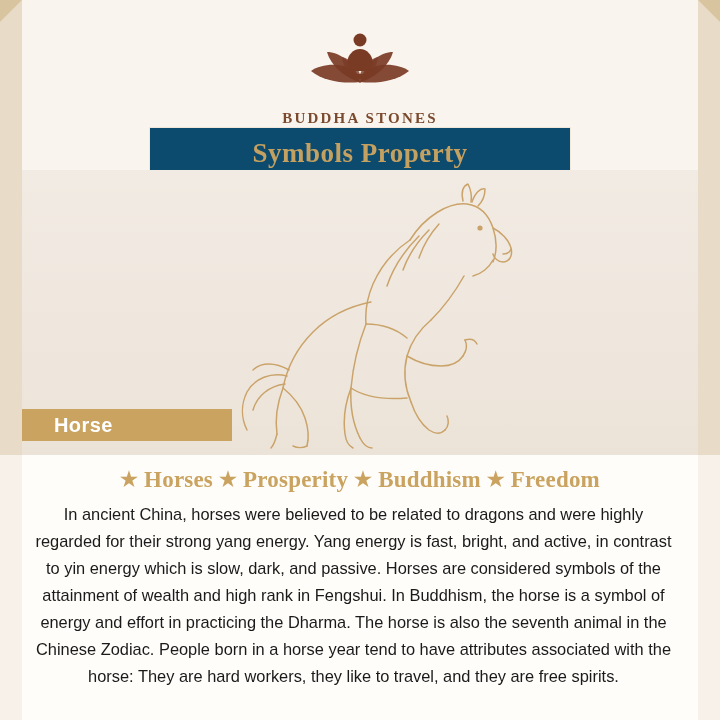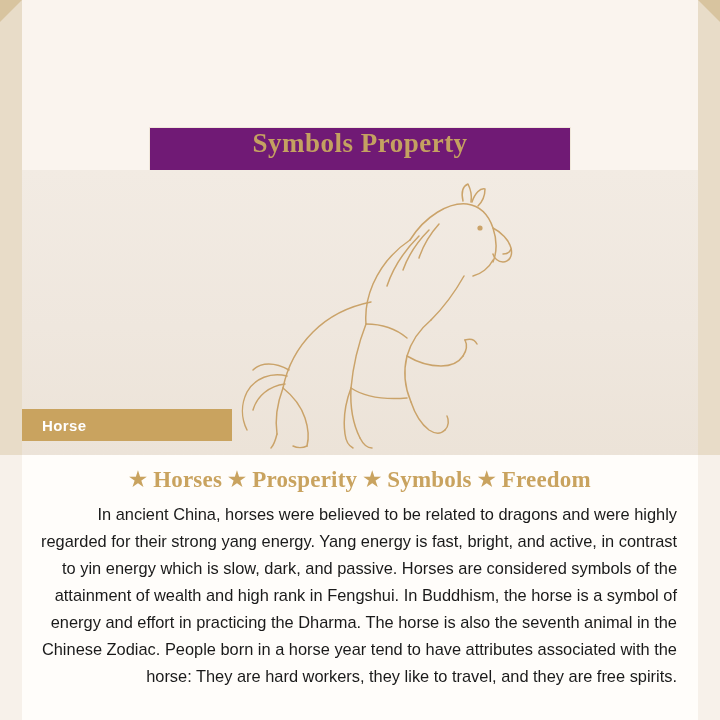--- a/index.html
+++ b/index.html
@@ -79,23 +79,23 @@
     font-weight: bold;
     color: #7a4a2e;
     font-family: "Liberation Serif", serif;
   }
 
   
   .title-banner {
     position: absolute;
     left: 150px; top: 128px;
     width: 420px; height: 50px;
-    background: #701a75;
+    background: #0c4a6e;
     display: flex;
-    align-items: flex-start;
+    align-items: center;
     justify-content: center;
     box-shadow: 0 0 0 1px rgba(220,205,180,.35);
   }
   .title-banner .title {
     font-family: "Liberation Serif", serif;
     font-weight: bold;
     font-size: 27px;
     color: #c4a161;
     letter-spacing: .5px;
   }
@@ -120,22 +120,22 @@
     left: 22px; top: 409px;
     height: 32px;
     width: 210px;
     background: #c9a35f;
     display: flex;
     align-items: center;
   }
   .label-tab .tab-text {
     color: #ffffff;
     font-weight: bold;
-    font-size: 15px;
-    padding-left: 20px;
+    font-size: 20px;
+    padding-left: 32px;
     letter-spacing: .4px;
   }
   .label-tab-notch {
     position: absolute;
     left: 190px; top: 409px;
     width: 0; height: 0;
     border-top: 32px solid #c9a35f;
     border-right: 26px solid transparent;
   }
 
@@ -160,35 +160,57 @@
     color: #c9a35f;
     font-size: 20px;
     vertical-align: 1px;
   }
   .paragraph {
     margin: 8px 0 0 0;
     padding: 0 21px 0 8px;
     font-size: 16.4px;
     line-height: 27px;
     color: #1a1a1a;
-    text-align: right;
+    text-align: center;
   }
 </style>
 </head>
 <body>
 
 <div class="page">
 
   <div class="frame-top"></div>
   <div class="frame-top-inner"></div>
   <div class="frame-left-band"></div>
   <div class="frame-right-band"></div>
   <div class="bevel-tl"></div>
   <div class="bevel-tr"></div>
 
+  <div class="logo-wrap">
+    <div class="logo-mark">
+      <svg width="150" height="74" viewBox="0 0 150 74">
+        <g fill="#7a3b25">
+
+          <path d="M75 56 C58 58 38 55 26 45 C36 38 55 36 68 44 Z" opacity="0.92"></path>
+          <path d="M75 56 C60 52 46 40 42 26 C54 26 68 36 73 50 Z" opacity="0.92"></path>
+
+          <path d="M75 56 C92 58 112 55 124 45 C114 38 95 36 82 44 Z" opacity="0.92"></path>
+          <path d="M75 56 C90 52 104 40 108 26 C96 26 82 36 77 50 Z" opacity="0.92"></path>
+
+          <path d="M75 57 C66 52 58 42 57 31 C66 33 74 42 76 52 Z" opacity="0.8"></path>
+          <path d="M75 57 C84 52 92 42 93 31 C84 33 76 42 74 52 Z" opacity="0.8"></path>
+
+          <circle cx="75" cy="14" r="6.5"></circle>
+          <path d="M75 23 C68 23 63 29 62 36 C62 41 66 45 70 45 L80 45 C84 45 88 41 88 36 C87 29 82 23 75 23 Z"></path>
+          <path d="M57 40 C62 44 68 48 75 48 C82 48 88 44 93 40 C92 47 85 53 75 53 C65 53 58 47 57 40 Z"></path>
+        </g>
+      </svg>
+    </div>
+    <div class="brand-name">BUDDHA STONES</div>
+  </div>
 
   <div class="title-banner">
     <div class="title">Symbols Property</div>
   </div>
 
   <div class="hero">
     <svg class="hero-svg" width="390" height="270" viewBox="0 0 390 270">
       <g fill="none" stroke="#c9a064" stroke-width="1.5" stroke-linecap="round" stroke-linejoin="round" opacity="0.95">
 
         <path d="M243 60 C258 36 282 22 300 24 C314 26 322 36 326 48 C330 60 330 72 326 82"></path>
@@ -240,20 +262,20 @@
     <span class="tab-text">Horse</span>
   </div>
 
   <div class="body-panel">
     <div class="keywords">
       <span class="star">★</span>
       <span>Horses</span>
       <span class="star">★</span>
       <span>Prosperity</span>
       <span class="star">★</span>
-      <span>Symbols</span>
+      <span>Buddhism</span>
       <span class="star">★</span>
       <span>Freedom</span>
     </div>
     <p class="paragraph">In ancient China, horses were believed to be related to dragons and were highly regarded for their strong yang energy. Yang energy is fast, bright, and active, in contrast to yin energy which is slow, dark, and passive. Horses are considered symbols of the attainment of wealth and high rank in Fengshui. In Buddhism, the horse is a symbol of energy and effort in practicing the Dharma. The horse is also the seventh animal in the Chinese Zodiac. People born in a horse year tend to have attributes associated with the horse: They are hard workers, they like to travel, and they are free spirits.</p>
   </div>
 
 </div>
 
 </body></html>

